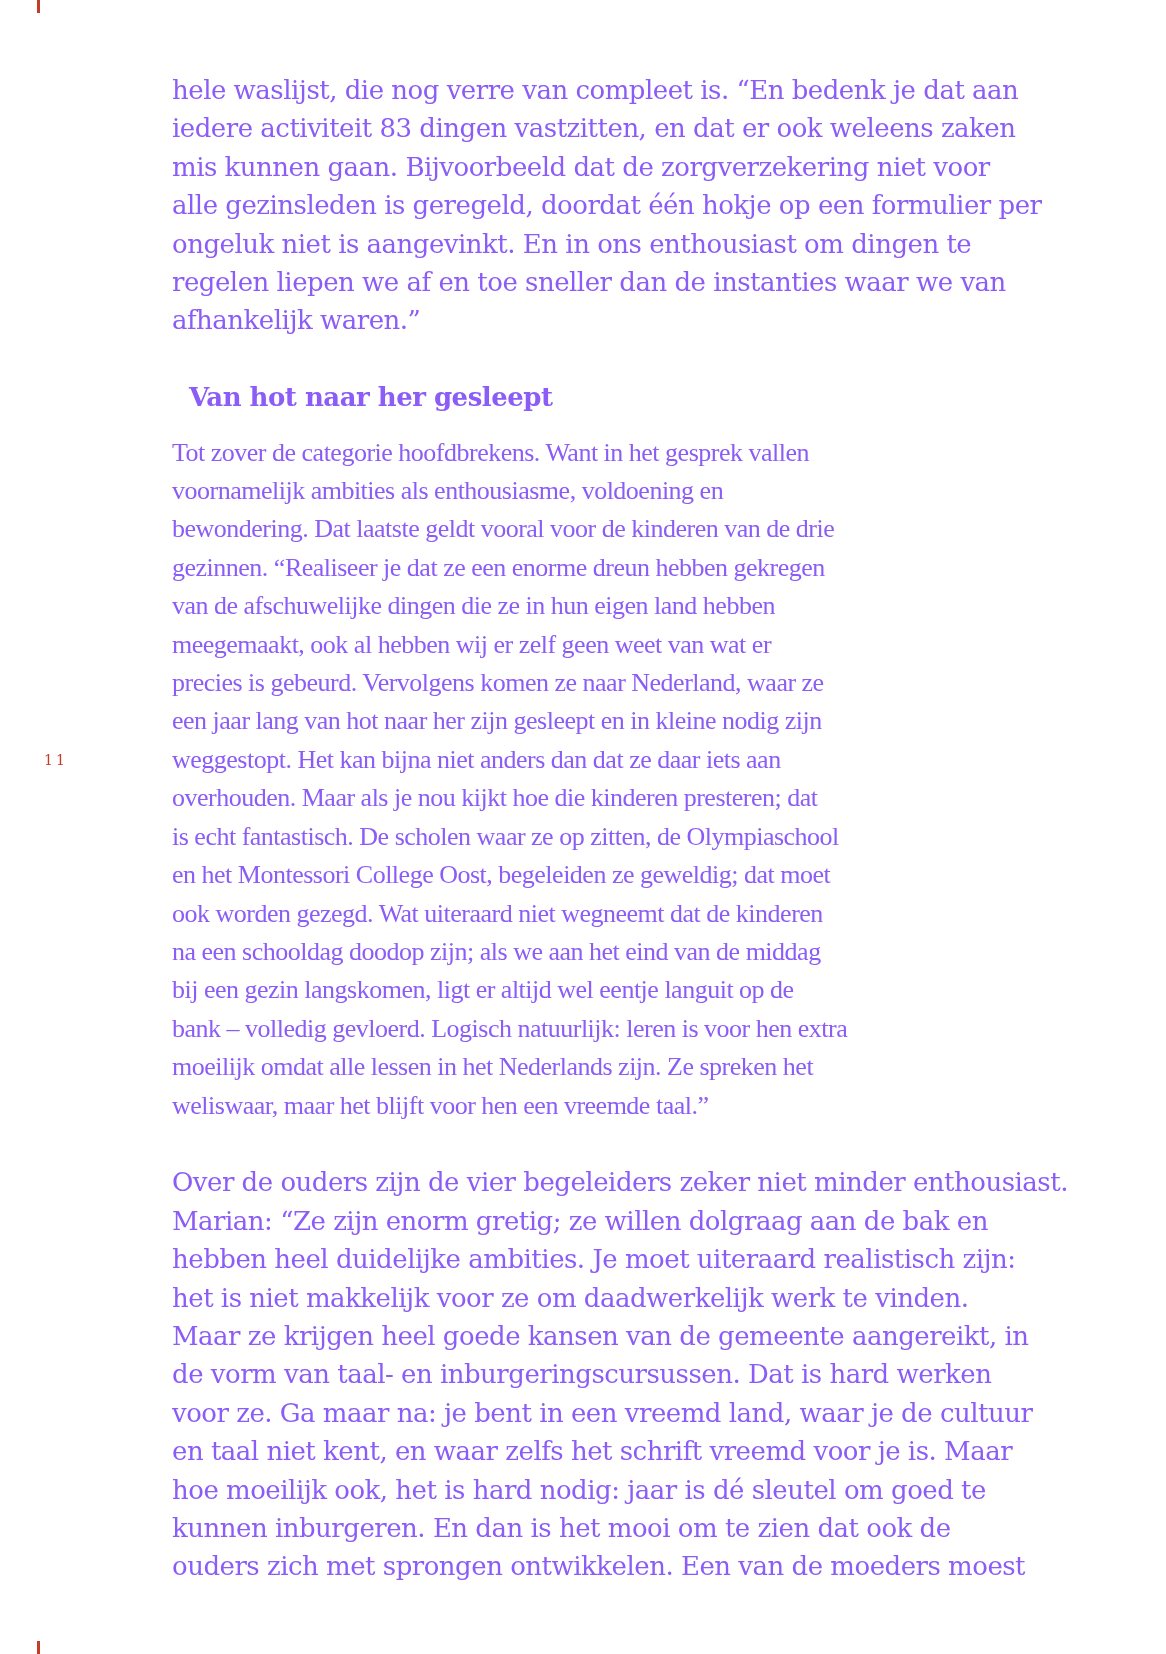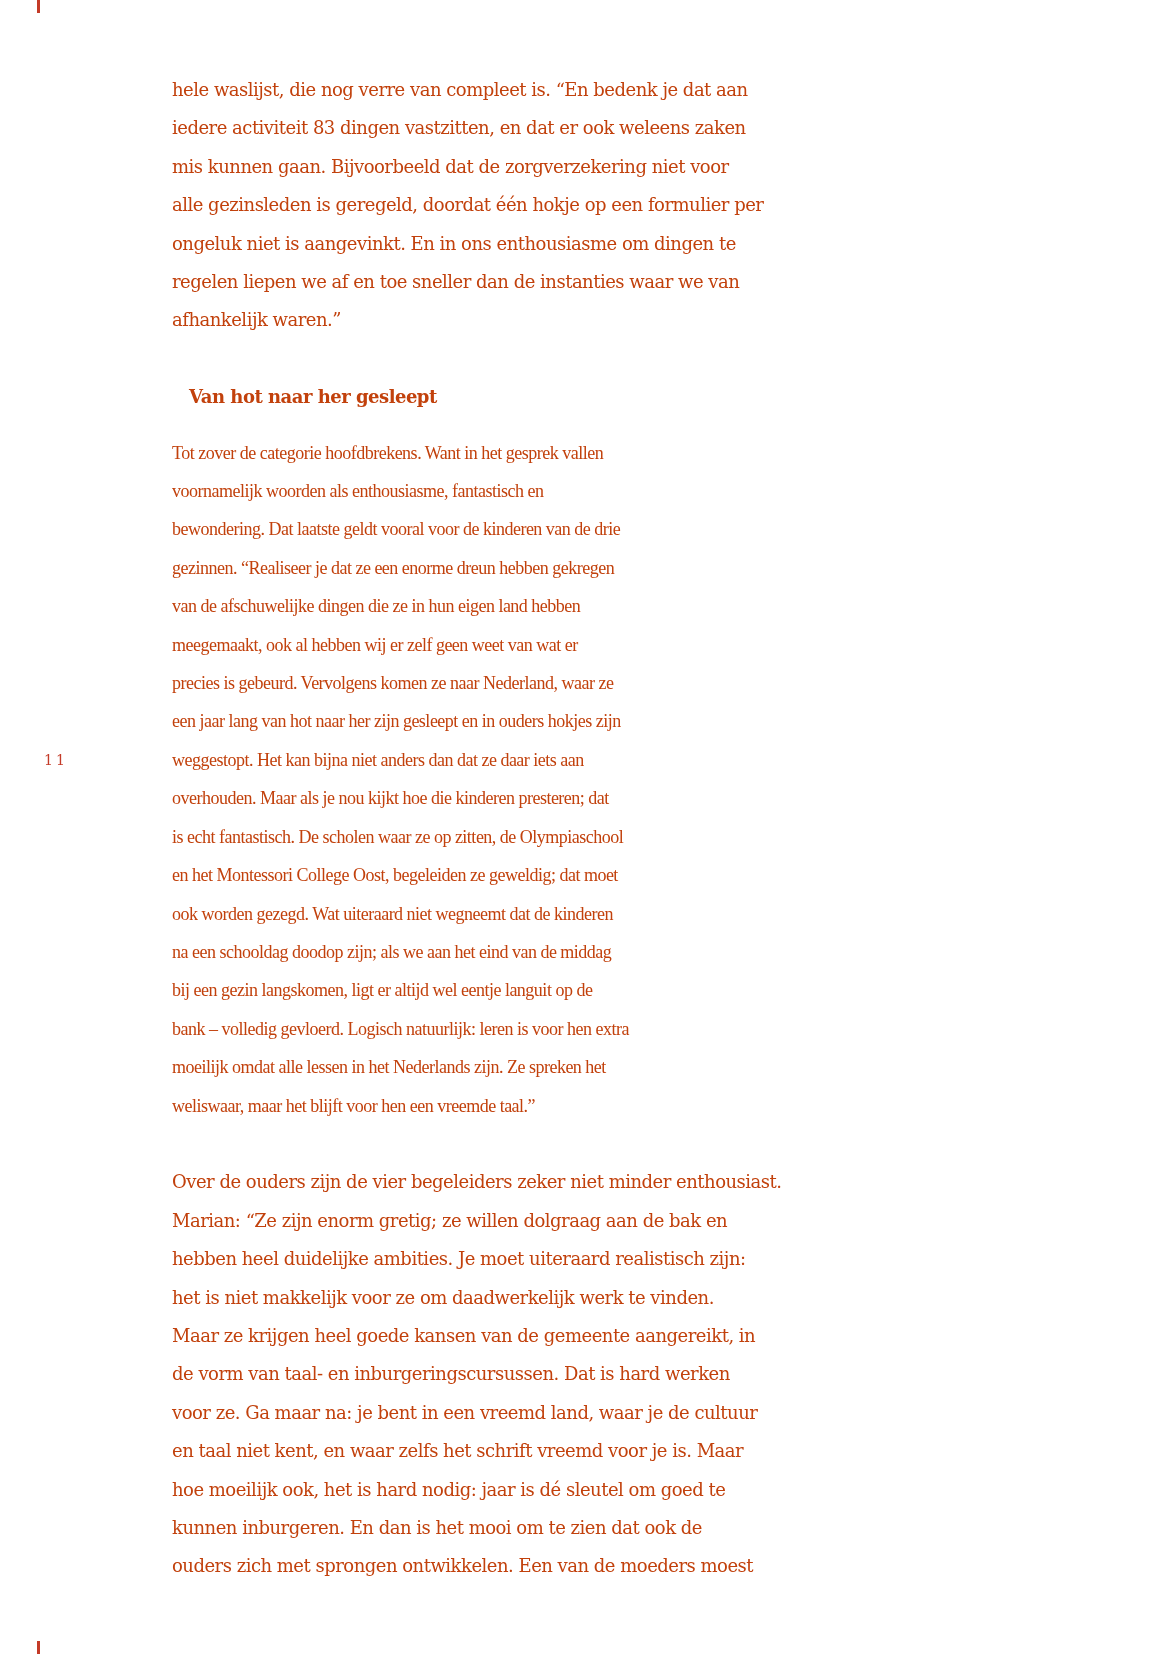--- a/index.html
+++ b/index.html
@@ -35,22 +35,22 @@
     font-size: 14px;
     letter-spacing: 3px;
     color: #c43b28;
     line-height: 22px;
   }
   .text-col {
     position: absolute;
     left: 172px;
     top: 71px;
     width: 856px;
-    color: #c2410c;
-    font-size: 18px;
+    color: #8b5cf6;
+    font-size: 26px;
     line-height: 38.4px;
     letter-spacing: -0.5px;
   }
   .para {
     margin: 0 0 38.4px 0;
   }
   .para.after-heading { margin-top: 0; font-family: Liberation Serif, serif; }
   .heading {
     font-weight: bold;
     margin: 17px;
@@ -69,36 +69,36 @@
 
   <div class="page-number">11</div>
 
   <div class="text-col">
 
     <div class="para">
         <div class="line">hele waslijst, die nog verre van compleet is. “En bedenk je dat aan</div>
         <div class="line">iedere activiteit 83 dingen vastzitten, en dat er ook weleens zaken</div>
         <div class="line">mis kunnen gaan. Bijvoorbeeld dat de zorgverzekering niet voor</div>
         <div class="line">alle gezinsleden is geregeld, doordat één hokje op een formulier per</div>
-        <div class="line">ongeluk niet is aangevinkt. En in ons enthousiasme om dingen te</div>
+        <div class="line">ongeluk niet is aangevinkt. En in ons enthousiast om dingen te</div>
         <div class="line">regelen liepen we af en toe sneller dan de instanties waar we van</div>
         <div class="line">afhankelijk waren.”</div>
       </div>
 
     <div class="heading">Van hot naar her gesleept</div>
 
     <div class="para after-heading">
         <div class="line">Tot zover de categorie hoofdbrekens. Want in het gesprek vallen</div>
-        <div class="line">voornamelijk woorden als enthousiasme, fantastisch en</div>
+        <div class="line">voornamelijk ambities als enthousiasme, voldoening en</div>
         <div class="line">bewondering. Dat laatste geldt vooral voor de kinderen van de drie</div>
         <div class="line">gezinnen. “Realiseer je dat ze een enorme dreun hebben gekregen</div>
         <div class="line">van de afschuwelijke dingen die ze in hun eigen land hebben</div>
         <div class="line">meegemaakt, ook al hebben wij er zelf geen weet van wat er</div>
         <div class="line">precies is gebeurd. Vervolgens komen ze naar Nederland, waar ze</div>
-        <div class="line">een jaar lang van hot naar her zijn gesleept en in ouders hokjes zijn</div>
+        <div class="line">een jaar lang van hot naar her zijn gesleept en in kleine nodig zijn</div>
         <div class="line">weggestopt. Het kan bijna niet anders dan dat ze daar iets aan</div>
         <div class="line">overhouden. Maar als je nou kijkt hoe die kinderen presteren; dat</div>
         <div class="line">is echt fantastisch. De scholen waar ze op zitten, de Olympiaschool</div>
         <div class="line">en het Montessori College Oost, begeleiden ze geweldig; dat moet</div>
         <div class="line">ook worden gezegd. Wat uiteraard niet wegneemt dat de kinderen</div>
         <div class="line">na een schooldag doodop zijn; als we aan het eind van de middag</div>
         <div class="line">bij een gezin langskomen, ligt er altijd wel eentje languit op de</div>
         <div class="line">bank – volledig gevloerd. Logisch natuurlijk: leren is voor hen extra</div>
         <div class="line">moeilijk omdat alle lessen in het Nederlands zijn. Ze spreken het</div>
         <div class="line">weliswaar, maar het blijft voor hen een vreemde taal.”</div>

